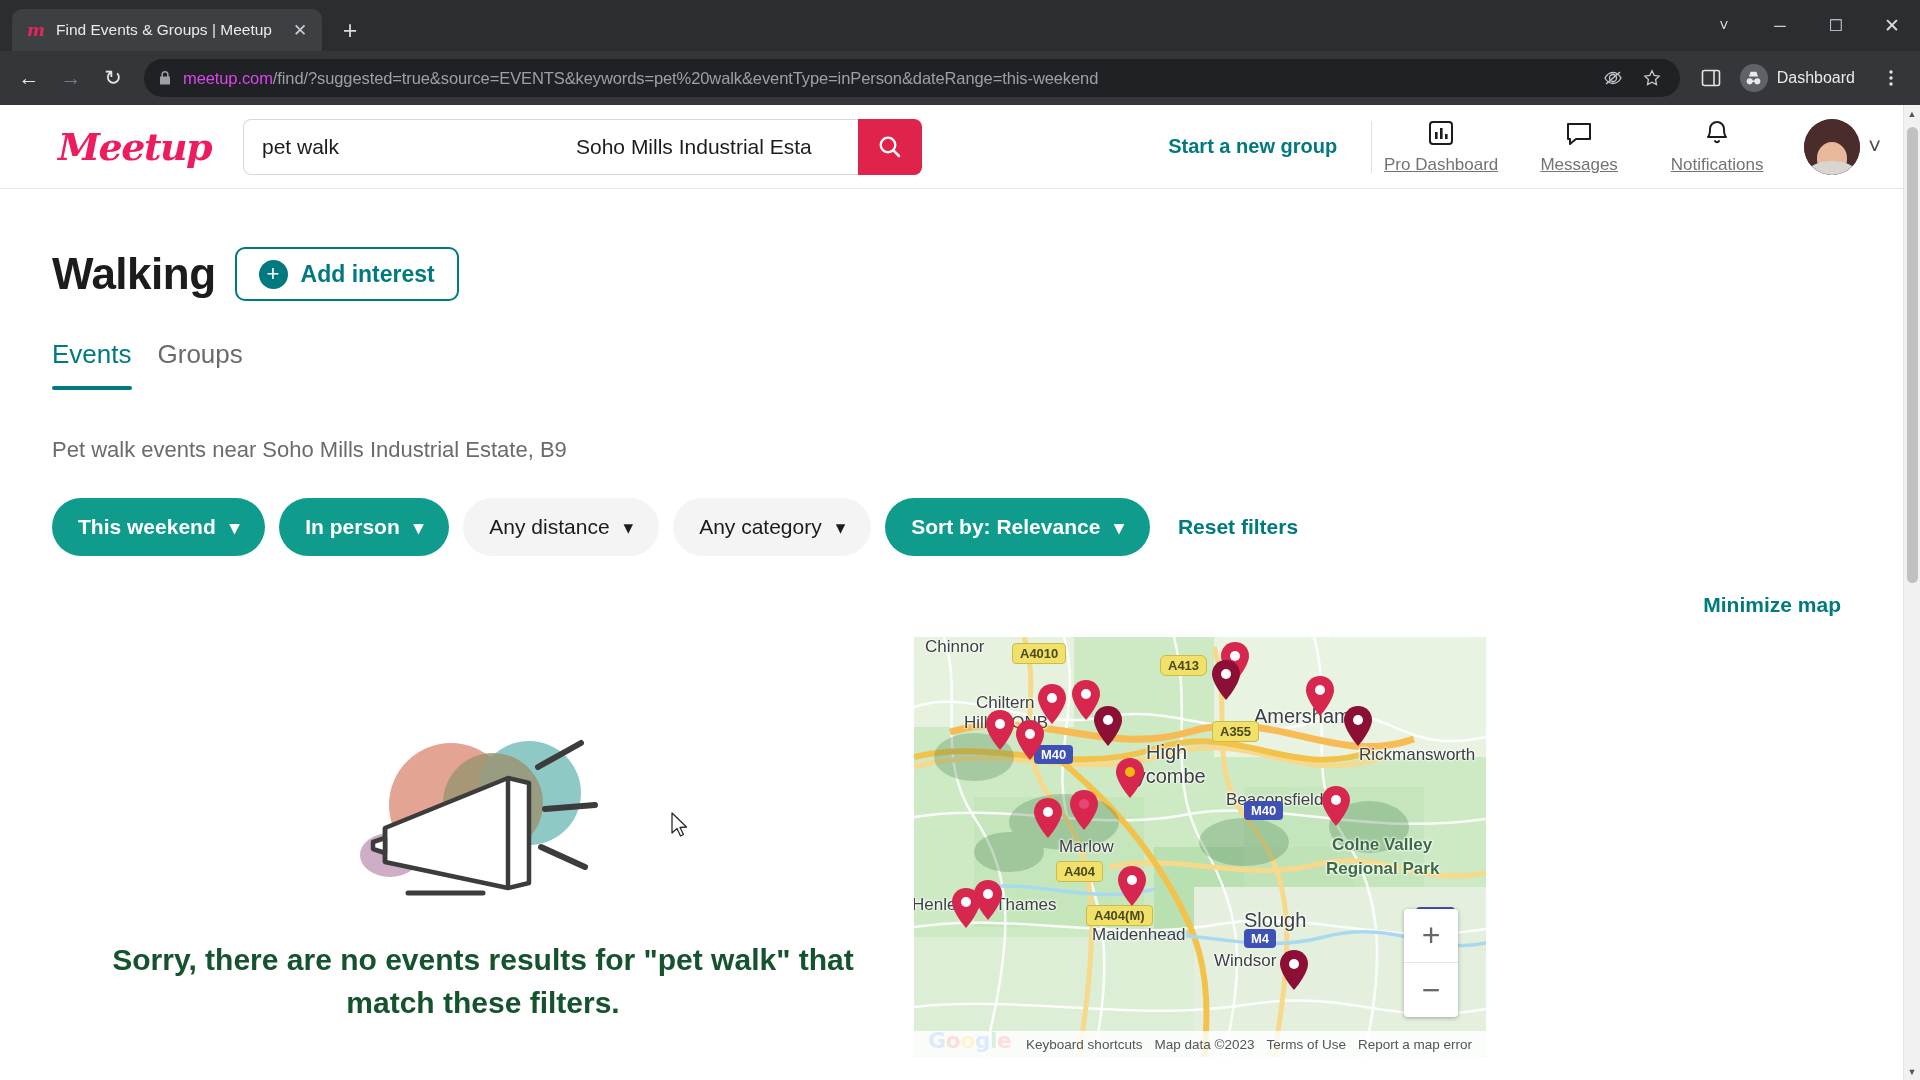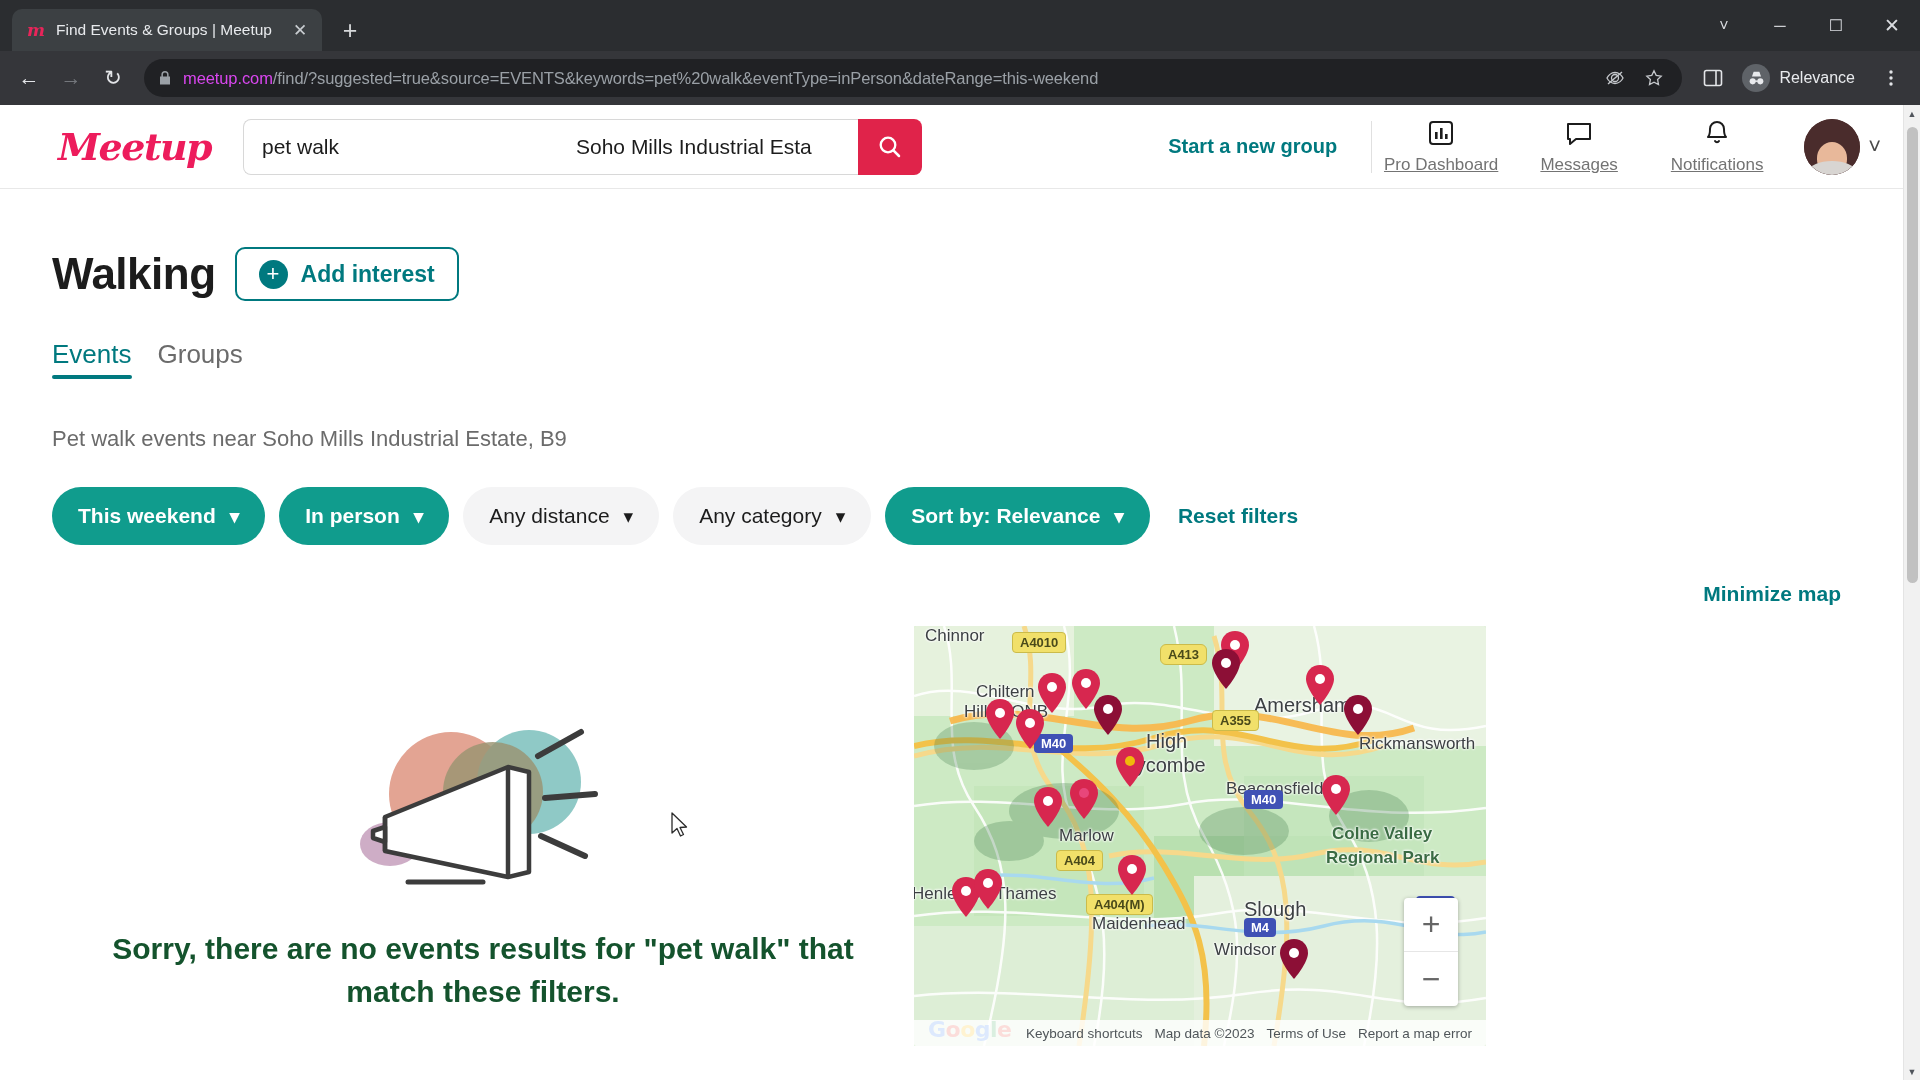--- a/index.html
+++ b/index.html
@@ -162,21 +162,21 @@
     color: #00797f; font-size: 23px; font-weight: 600; background: #fff;
   }
   .plus-circle {
     width: 29px; height: 29px; border-radius: 50%; background: #00797f;
     color: #fff; display: flex; align-items: center; justify-content: center;
     font-size: 22px; font-weight: 400; line-height: 1;
   }
 
   .tabs { display: flex; gap: 26px; margin-top: 38px; }
   .tab-link {
-    font-size: 26px; color: #6b6b6b; padding-bottom: 9px; position: relative;
+    font-size: 26px; color: #6b6b6b; padding-bottom: 20px; position: relative;
   }
   .tab-link.active { color: #00797f; }
   .tab-link.active::after {
     content: ""; position: absolute; left: 0; right: 0; bottom: 0;
     height: 4px; background: #00797f; border-radius: 2px;
   }
 
   .subtitle { margin-top: 47px; font-size: 22px; color: #6b6b6b; }
 
   .filters { display: flex; align-items: center; gap: 14px; margin-top: 35px; }
@@ -309,21 +309,21 @@
     </div>
     <div class="incognito-chip">
       <div class="incog-avatar">
         <svg width="19" height="19" viewBox="0 0 20 20">
             <path d="M7 3h6l1.8 5H5.2z" fill="#e8eaed"></path>
             <circle cx="6" cy="13" r="3.2" fill="#e8eaed"></circle>
             <circle cx="14" cy="13" r="3.2" fill="#e8eaed"></circle>
             <rect x="8.6" y="12" width="2.8" height="1.6" fill="#e8eaed"></rect>
           </svg>
       </div>
-      <span>Relevance</span>
+      <span>Dashboard</span>
     </div>
     <div class="tb-icon">
       <svg width="20" height="20" viewBox="0 0 20 20">
           <circle cx="10" cy="4" r="1.7" fill="#e3e5e8"></circle>
           <circle cx="10" cy="10" r="1.7" fill="#e3e5e8"></circle>
           <circle cx="10" cy="16" r="1.7" fill="#e3e5e8"></circle>
         </svg>
     </div>
   </div>
 

